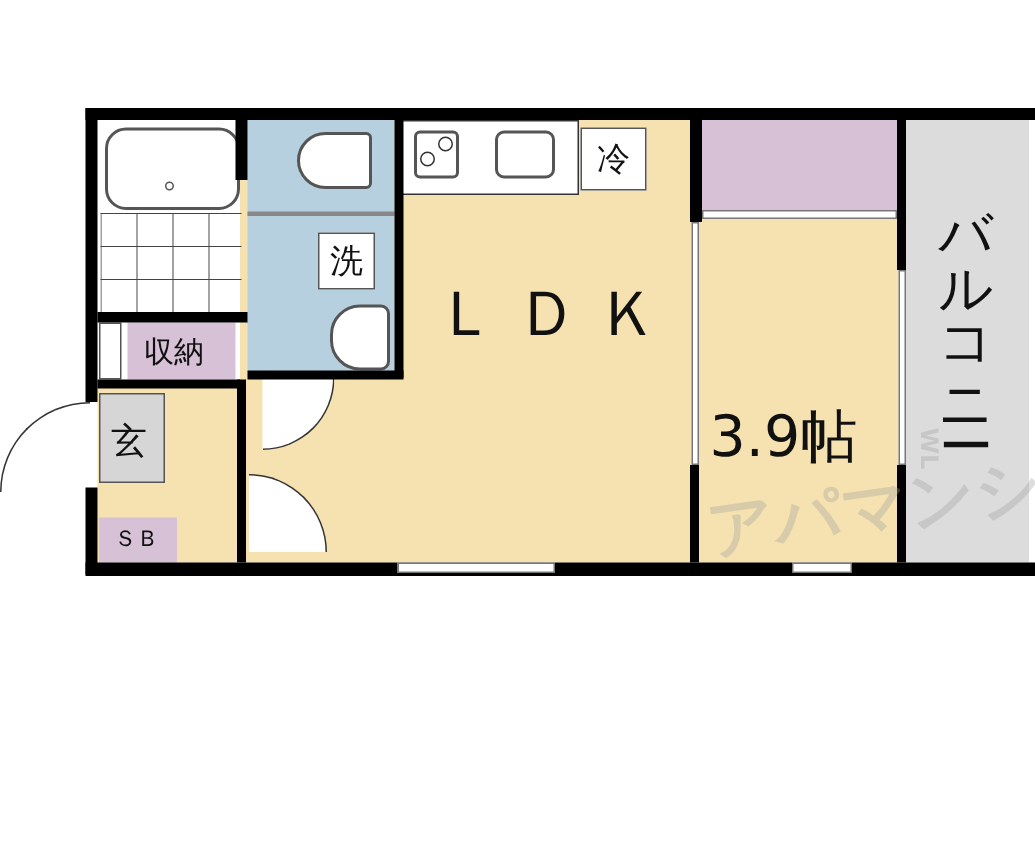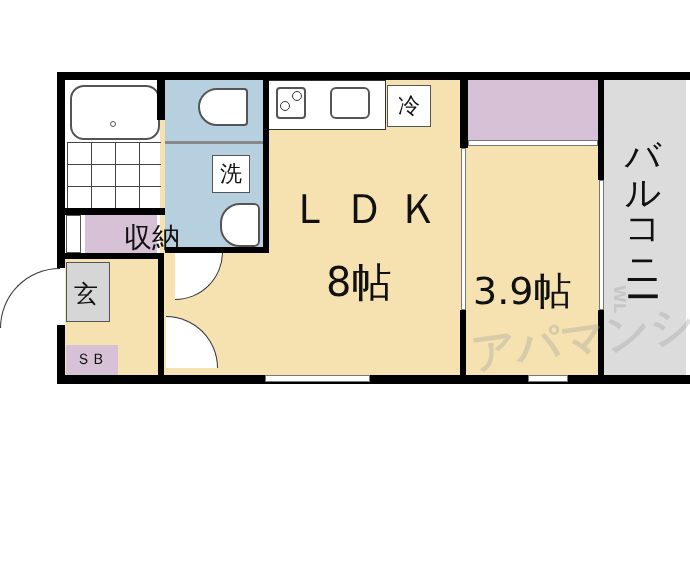--- a/index.html
+++ b/index.html
@@ -40,21 +40,21 @@
   <div class="tag" style="left:212px;top:155px;width:38px;height:38px;font-size:22px;">洗</div>
   <div class="fix" style="left:220px;top:203px;width:40px;height:44px;border-radius:20px 6px 6px 20px;"></div>
 
   <div class="fix" style="left:276px;top:87px;width:30px;height:32px;border-radius:4px;"></div>
   <div class="abs" style="left:280px;top:101px;width:10px;height:10px;border:1.5px solid #333;border-radius:50%;"></div>
   <div class="abs" style="left:292px;top:91px;width:10px;height:10px;border:1.5px solid #333;border-radius:50%;"></div>
   <div class="fix" style="left:330px;top:87px;width:40px;height:32px;border-radius:6px;"></div>
   <div class="tag" style="left:387px;top:85px;width:44px;height:42px;font-size:22px;">冷</div>
 
   <div class="abs" style="left:85px;top:215px;width:72px;height:38px;background:#d6c1d6;"></div>
-  <div class="room-label" style="left:96px;top:224px;font-size:28px;margin-left:28px;">収納</div>
+  <div class="room-label" style="left:96px;top:224px;font-size:20px;">収納</div>
   <div class="abs" style="left:66px;top:215px;width:15px;height:38px;background:#fff;border:1px solid #555;"></div>
 
   <div class="abs" style="left:66px;top:262px;width:44px;height:60px;background:#d6d6d6;border:1px solid #555;"></div>
   <div class="room-label" style="left:74px;top:282px;font-size:24px;">玄</div>
   <div class="abs" style="left:66px;top:345px;width:52px;height:30px;background:#d6c1d6;"></div>
   <div class="room-label" style="left:76px;top:352px;font-size:15px;">ＳＢ</div>
 
   <div class="door-arc" style="left:0px;top:268px;width:60px;height:60px;border-radius:60px 0 0 0;border-right:none;border-bottom:none;"></div>
 
   <div class="door-arc" style="left:175px;top:252px;width:48px;height:48px;border-radius:0 0 48px 0;border-left:none;border-top:none;"></div>
@@ -75,19 +75,18 @@
   <div class="wall" style="left:460px;top:310px;width:6px;height:65px;"></div>
   <div class="wall" style="left:598px;top:310px;width:6px;height:65px;"></div>
 
   <div class="win" style="left:468px;top:140px;width:130px;height:6px;"></div>
   <div class="win" style="left:461px;top:148px;width:5px;height:162px;"></div>
   <div class="win" style="left:599px;top:180px;width:5px;height:130px;"></div>
   <div class="win" style="left:265px;top:375px;width:105px;height:7px;"></div>
   <div class="win" style="left:528px;top:375px;width:40px;height:7px;"></div>
 
   <div class="room-label" style="left:290px;top:188px;font-size:42px;letter-spacing:12px;text-align:right;">ＬＤＫ</div>
-  <div class="room-label" style="left:326px;top:262px;font-size:40px;">8帖</div>
   <div class="room-label" style="left:473px;top:272px;font-size:38px;">3.9帖</div>
   <div class="room-label" style="left:625px;top:115px;font-size:36px;writing-mode:vertical-rl;">バルコニー</div>
 
   <div class="watermark" style="left:470px;top:300px;font-size:44px;transform:rotate(-8deg);">アパマンショップ</div>
   <div class="watermark" style="left:610px;top:285px;font-size:16px;writing-mode:vertical-rl;">WL</div>
 </div>
 
 </body></html>

